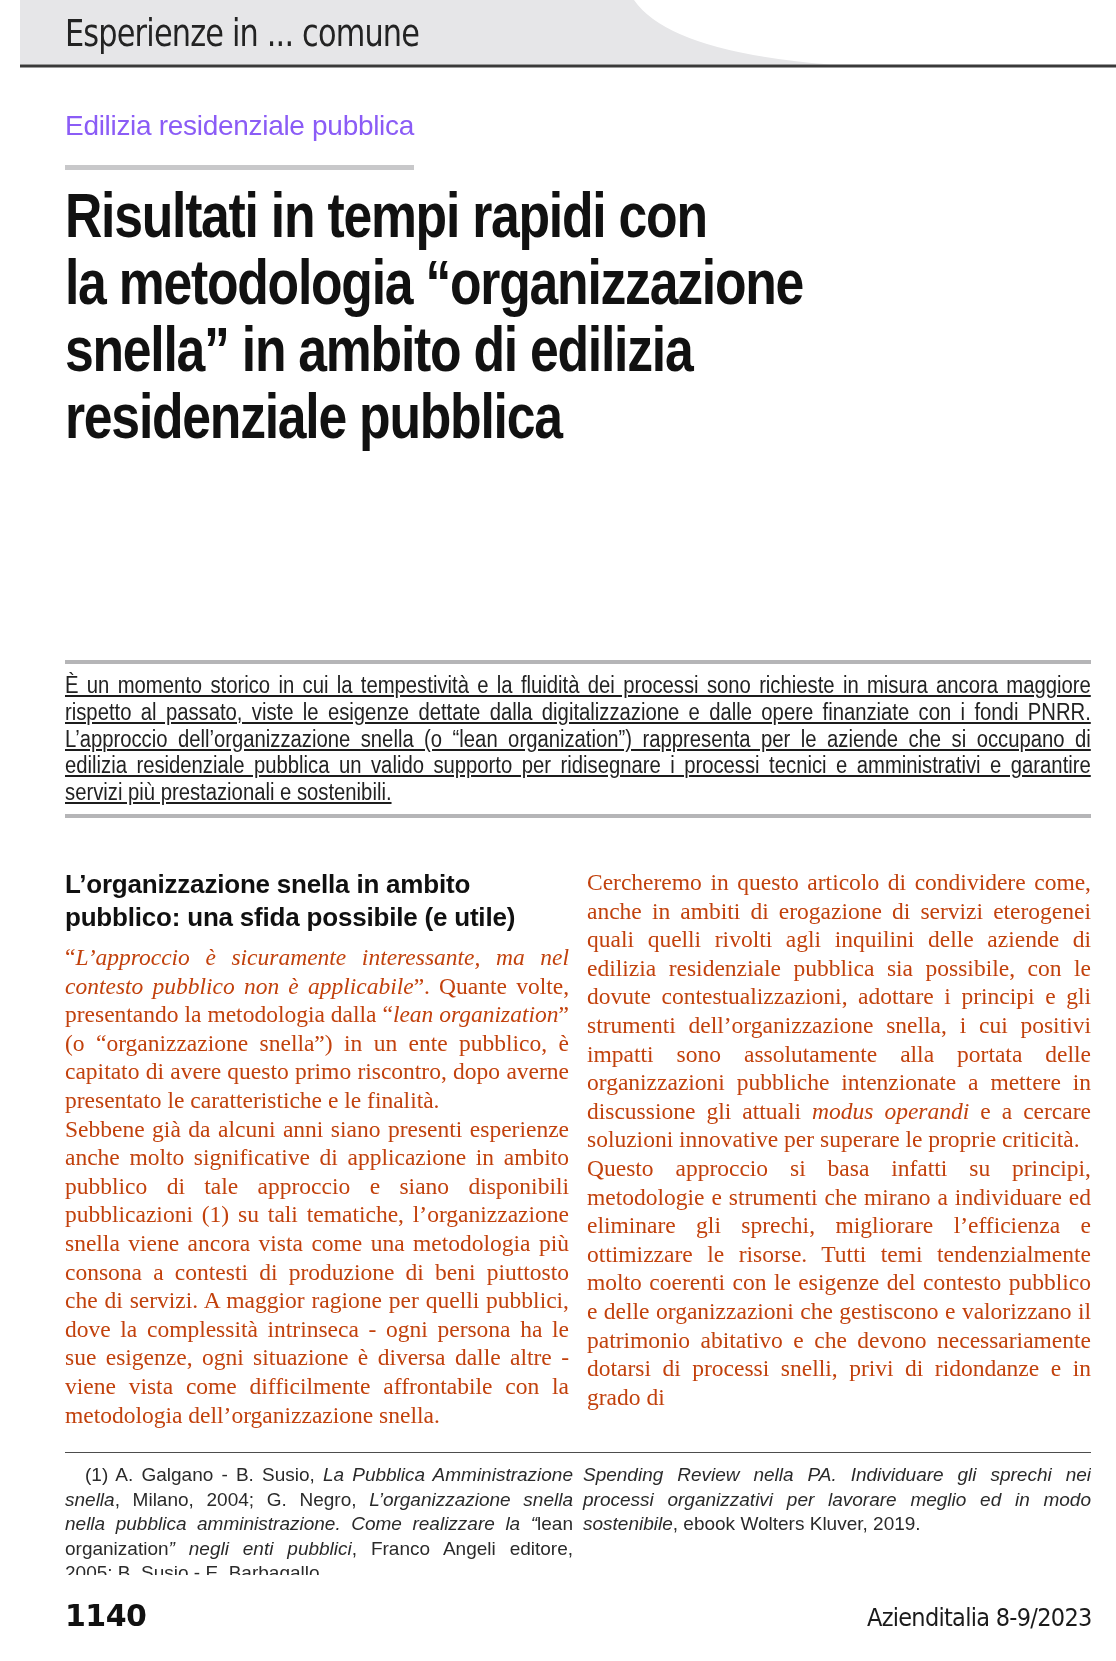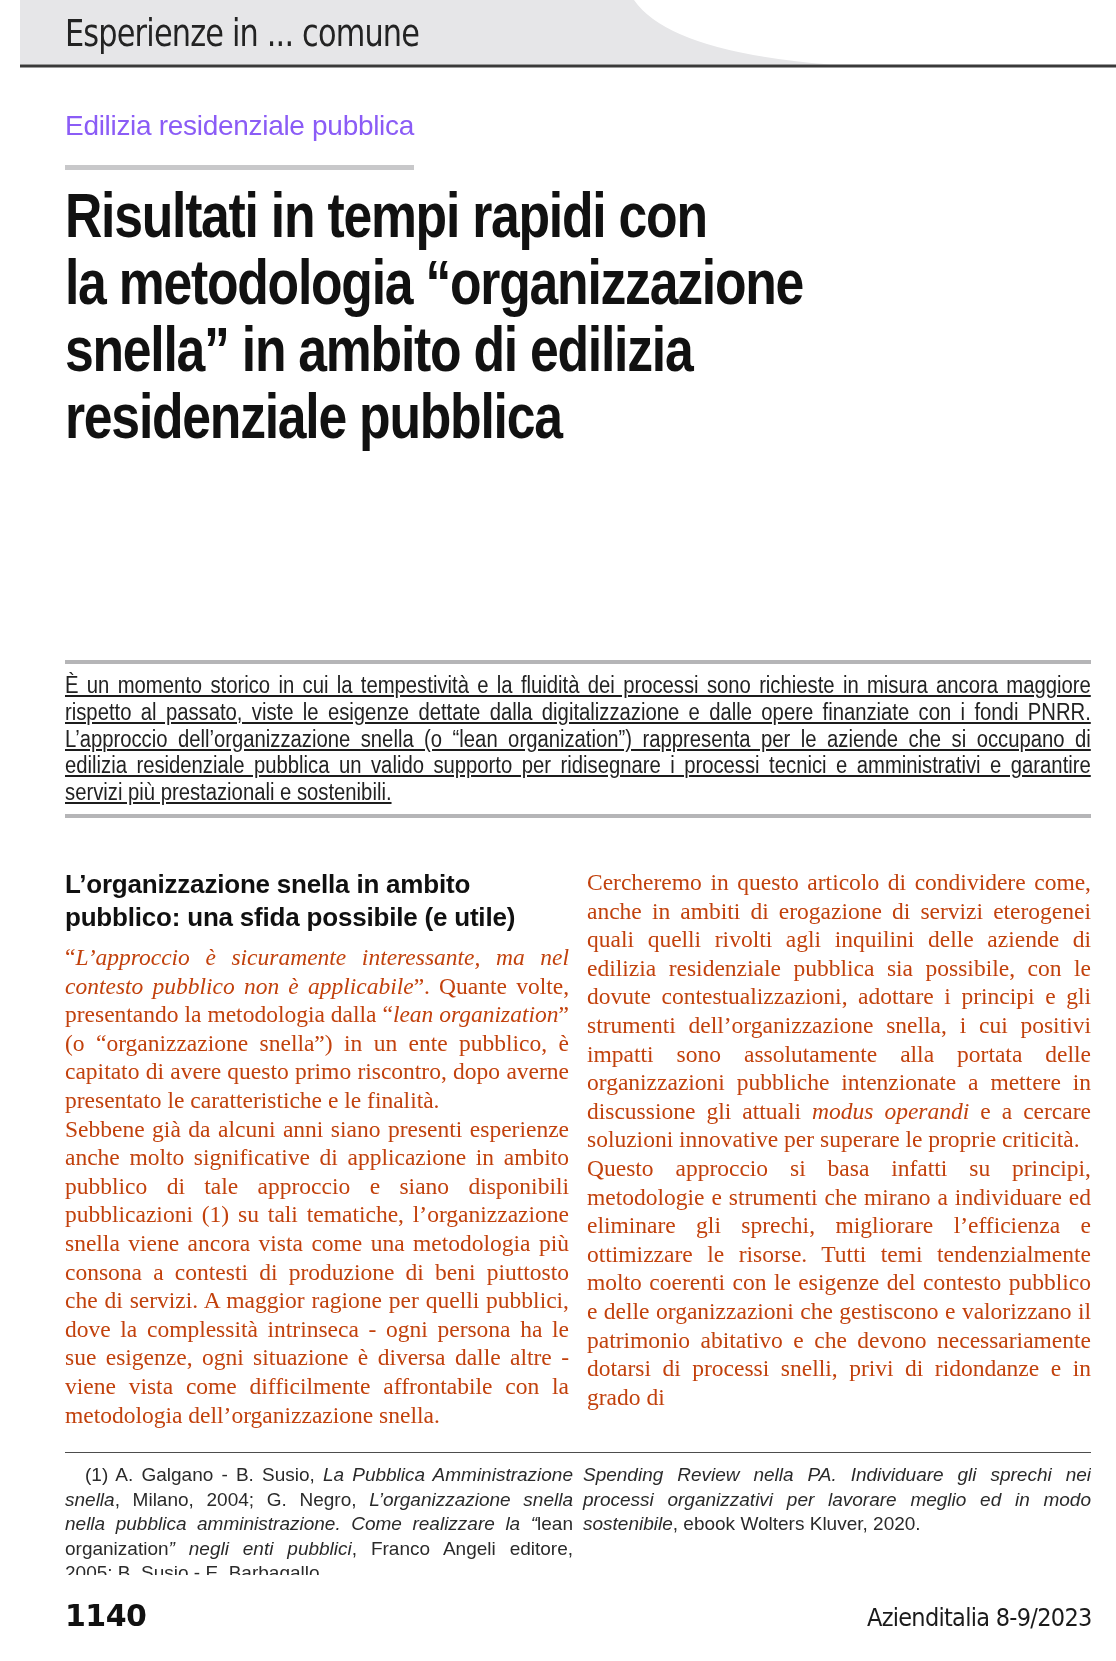--- a/index.html
+++ b/index.html
@@ -151,21 +151,21 @@
       <p class="serif"><span>Questo approccio si basa infatti su principi, metodologie e strumenti che mirano a individuare ed eliminare gli sprechi, migliorare l’efficienza e ottimizzare le risorse. Tutti temi tendenzialmente molto coerenti con le esigenze del contesto pubblico e delle organizzazioni che gestiscono e valorizzano il patrimonio abitativo e che devono necessariamente dotarsi di processi snelli, privi di ridondanze e in grado di</span></p>
     </div>
   </div>
 
   <div class="footnote-rule"></div>
   <div class="footnotes">
     <div class="col">
       <p class="fn indent"><span>(1) A. Galgano - B. Susio, </span><span class="it">La Pubblica Amministrazione snella</span><span>, Milano, 2004; G. Negro, </span><span class="it">L’organizzazione snella nella pubblica amministrazione. Come realizzare la “</span><span>lean organization</span><span class="it">” negli enti pubblici</span><span>, Franco Angeli editore, 2005; B. Susio - E. Barbagallo,</span></p>
     </div>
     <div class="col">
-      <p class="fn"><span class="it">Spending Review nella PA. Individuare gli sprechi nei processi organizzativi per lavorare meglio ed in modo sostenibile</span><span>, ebook Wolters Kluver, 2020.</span></p>
+      <p class="fn"><span class="it">Spending Review nella PA. Individuare gli sprechi nei processi organizzativi per lavorare meglio ed in modo sostenibile</span><span>, ebook Wolters Kluver, 2019.</span></p>
     </div>
   </div>
 
   <div class="footer">
     <div class="page-number">1140</div>
     <div class="journal">Azienditalia 8-9/2023</div>
   </div>
 
 </div>
 

